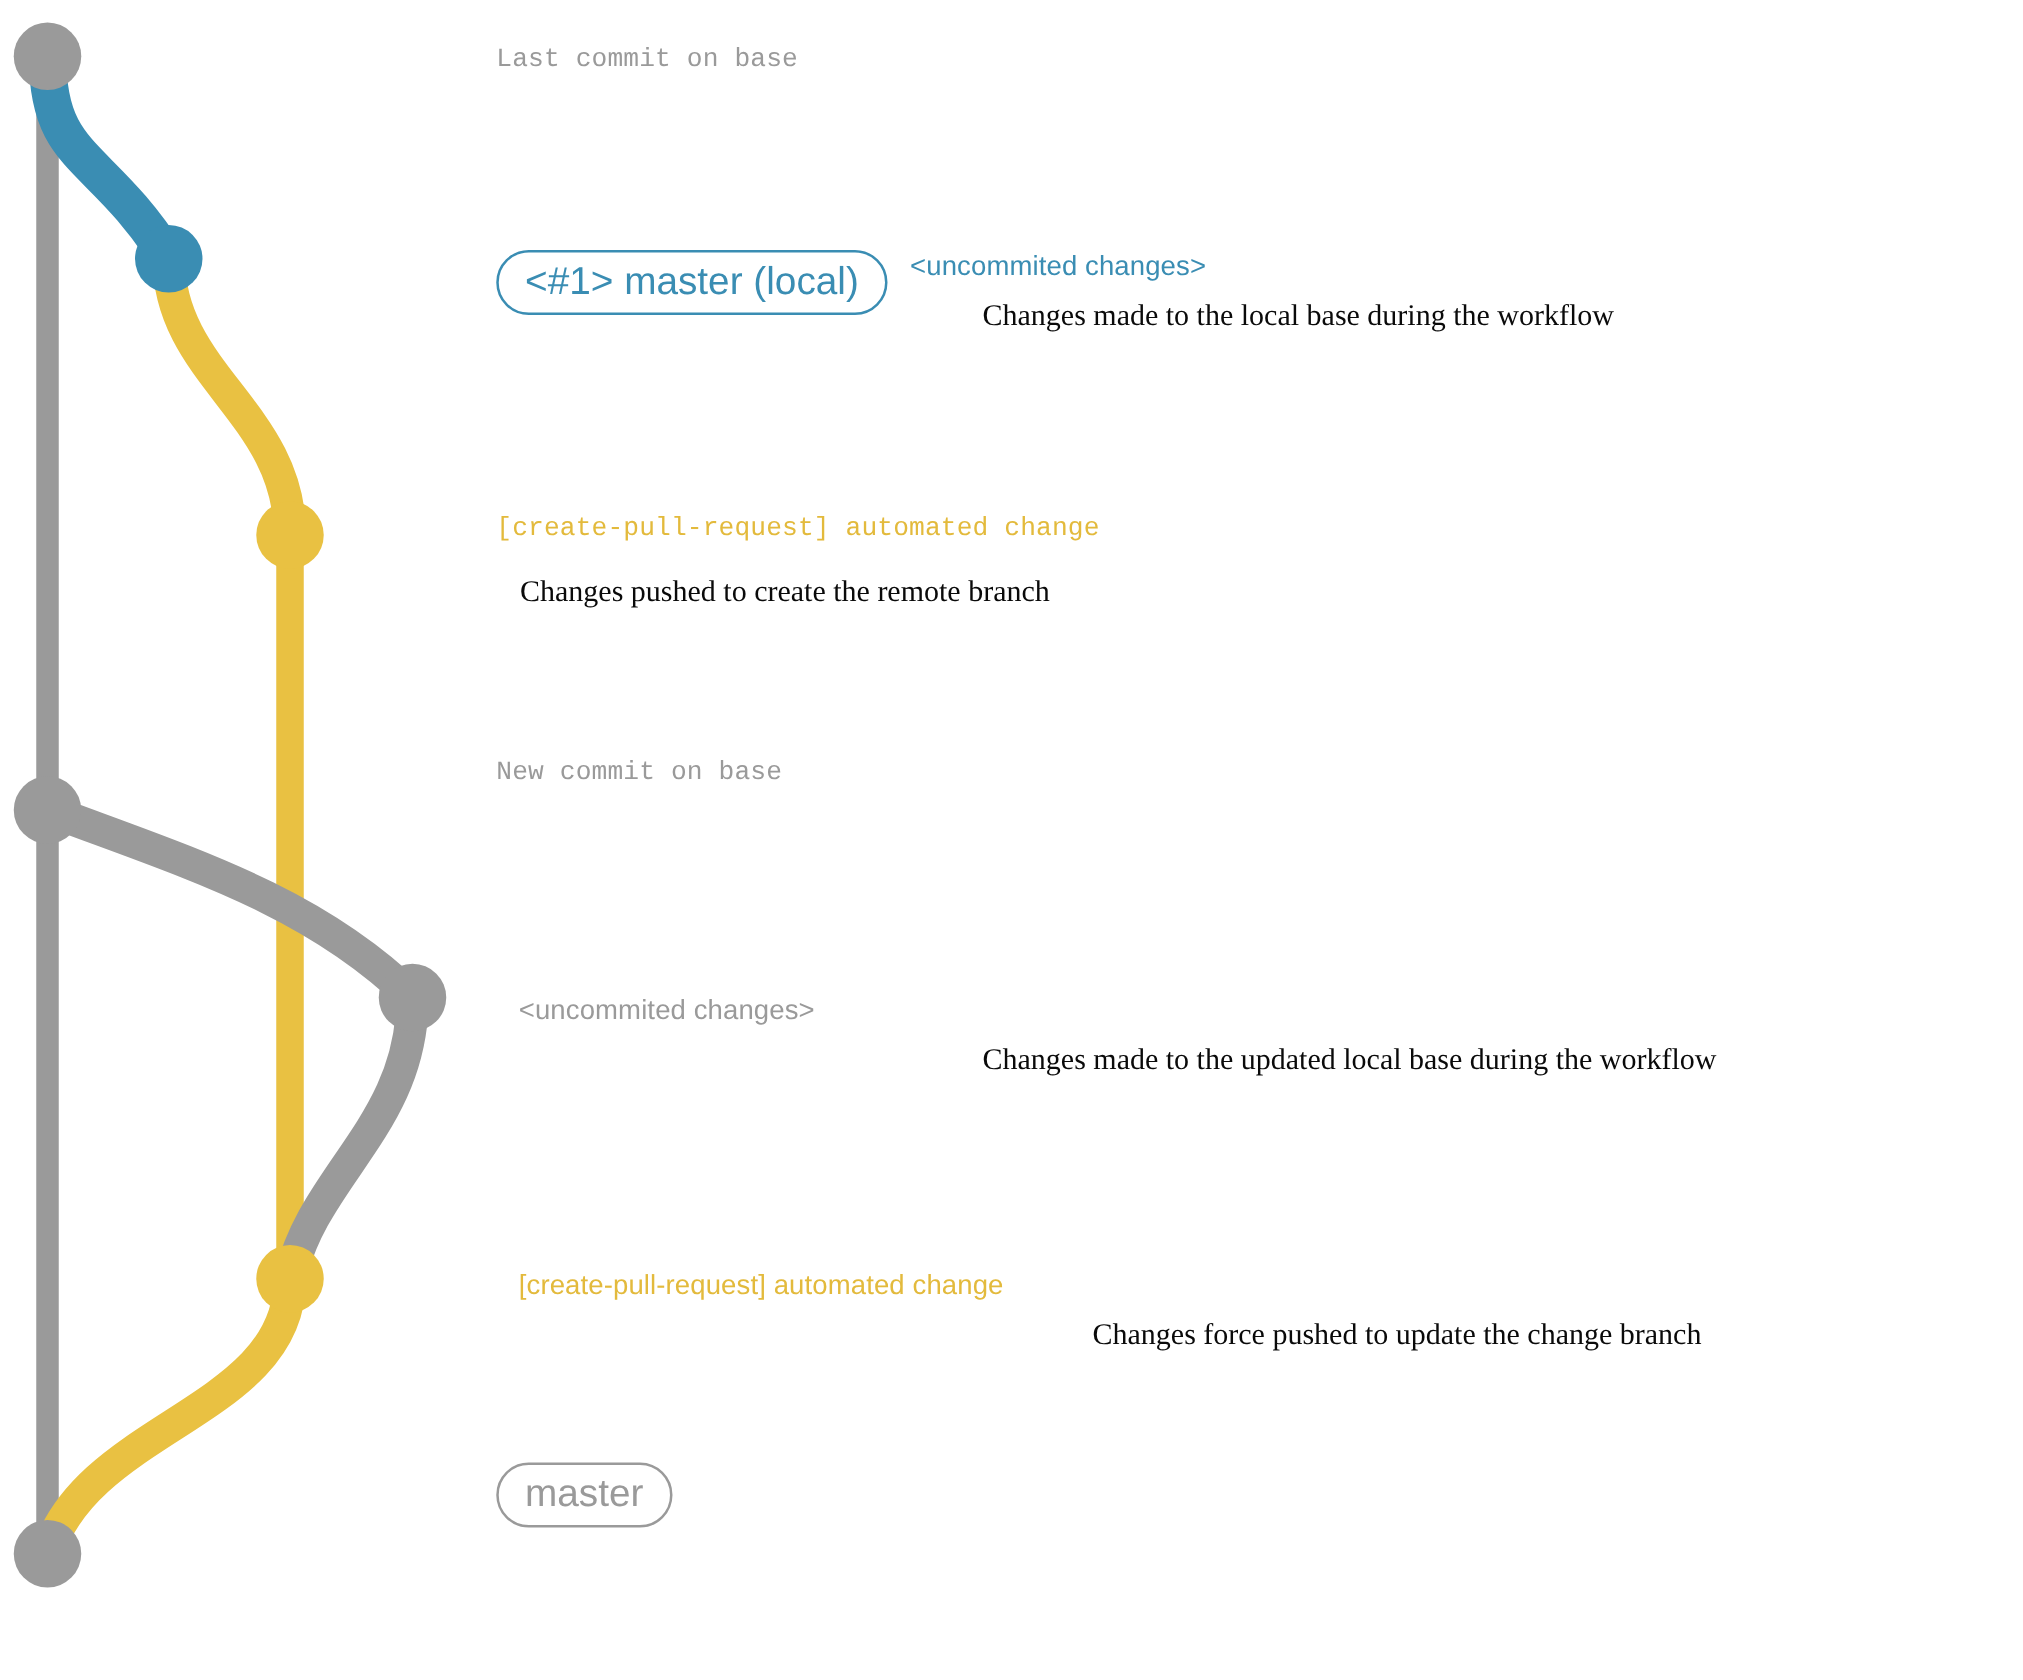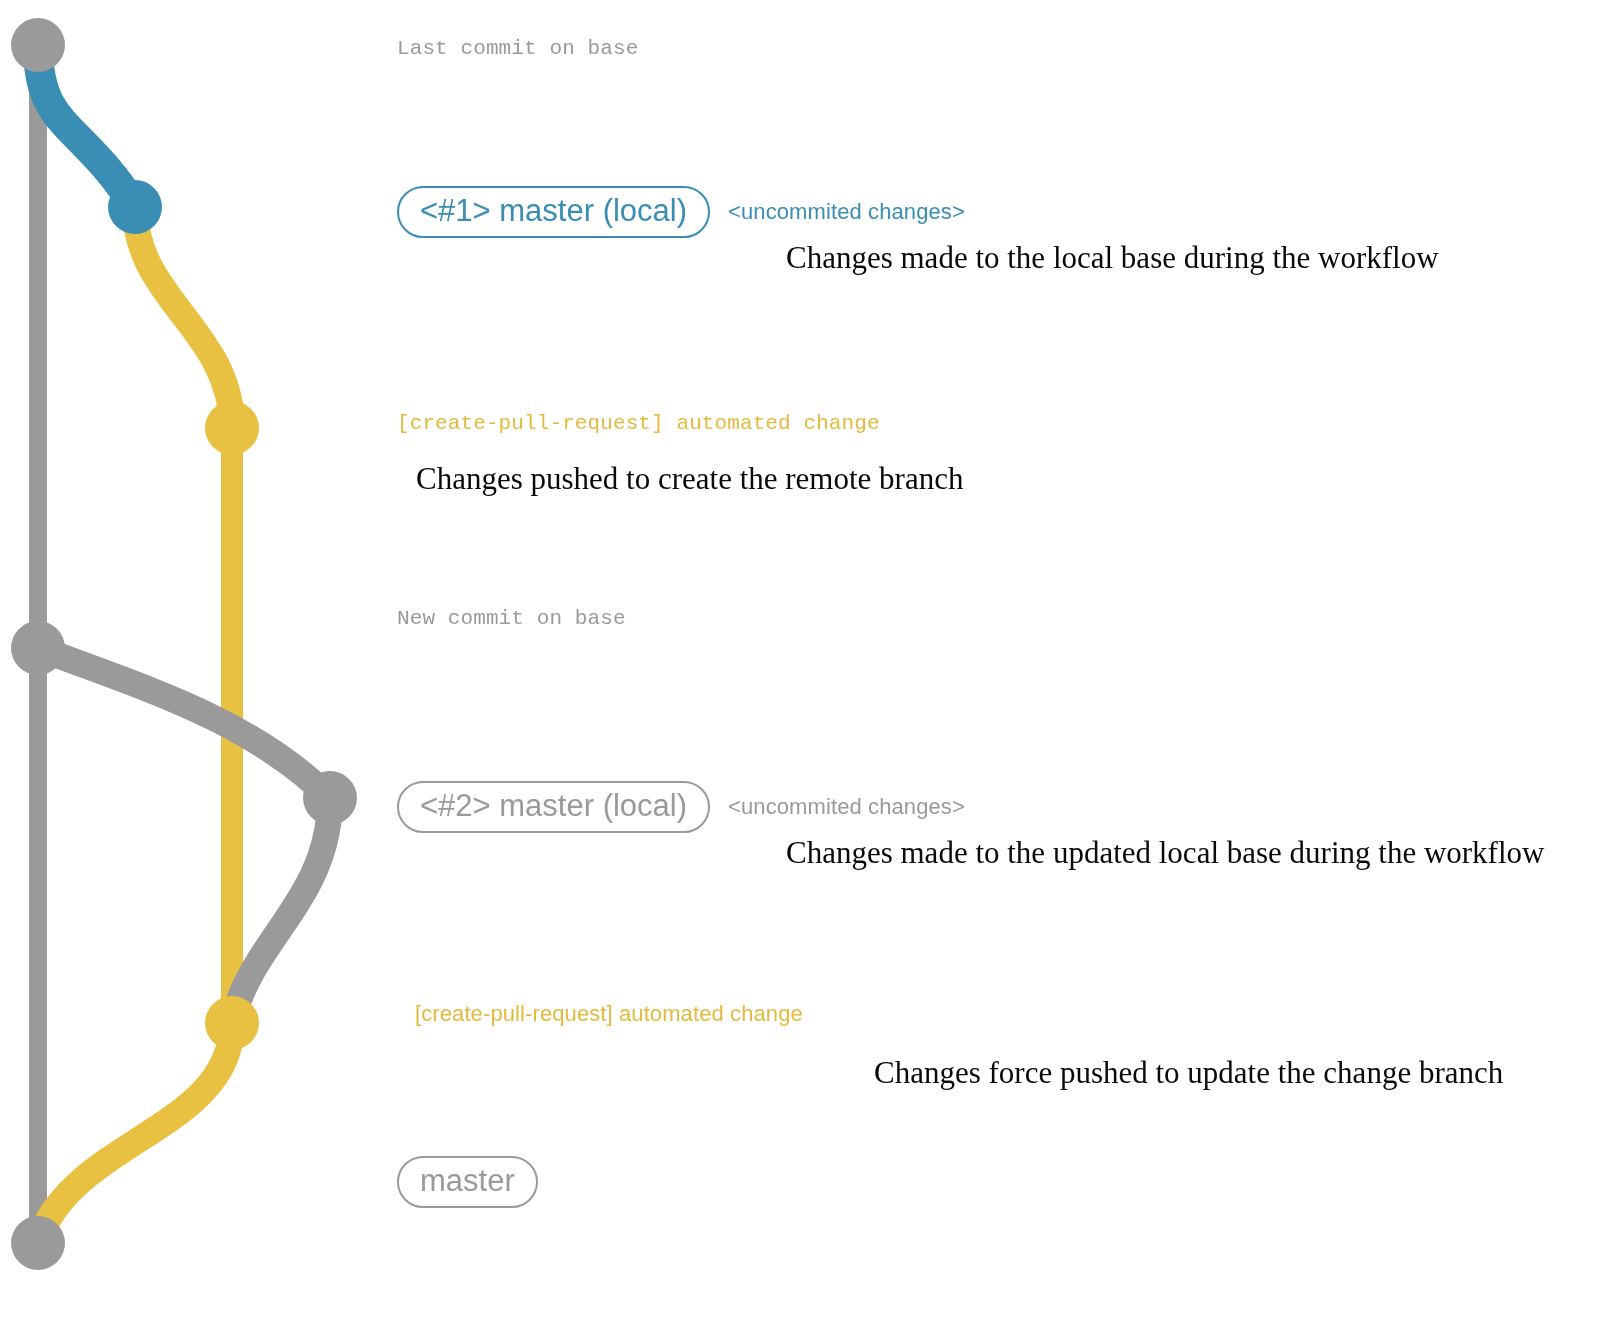--- a/index.html
+++ b/index.html
@@ -18,22 +18,22 @@
   #graph-svg {
     position: absolute;
     left: 0;
     top: 0;
     width: 400px;
     height: 1344px;
   }
   .row {
     position: absolute;
     display: flex;
-    align-items: center;
     white-space: nowrap;
+    margin-top: 14px;
   }
   .badge {
     display: inline-block;
     border: 2px solid #9a9a9a;
     border-radius: 26px;
     padding: 7px 21px 10px 21px;
     font-size: 31px;
     line-height: 1;
     color: #9a9a9a;
     background: #ffffff;
@@ -54,21 +54,21 @@
     font-size: 22px;
     margin-left: 18px;
     letter-spacing: 0.1px;
   }
   .subject.blue { color: #3a8db3; }
   .subject.yellow { color: #e3ba3c; }
   .subject.gray { color: #9a9a9a; }
   .note {
     position: absolute;
     font-family: "Liberation Serif", serif;
-    font-size: 31px;
+    font-size: 24px;
     color: #0a0a0a;
     white-space: nowrap;
   }
   .headline {
     position: absolute;
     font-size: 21px;
     white-space: nowrap;
     letter-spacing: 0.1px;
     font-family: Liberation Mono, monospace;
   }
@@ -111,21 +111,20 @@
   <span class="subject blue">&lt;uncommited changes&gt;</span>
 </div>
 <div class="note" style="left:786px; top:240px;">Changes made to the local base during the workflow</div>
 
 <div class="headline yellow" style="left:397px; top:412px;">[create-pull-request] automated change</div>
 <div class="note" style="left:416px; top:461px;">Changes pushed to create the remote branch</div>
 
 <div class="headline gray" style="left:397px; top:607px;">New commit on base</div>
 
 <div class="row" style="left:397px; top:781px;">
-  <span class="badge gray">&lt;#2&gt; master (local)</span>
   <span class="subject gray">&lt;uncommited changes&gt;</span>
 </div>
 <div class="note" style="left:786px; top:835px;">Changes made to the updated local base during the workflow</div>
 
 <div class="row" style="left:397px; top:1001px;">
   <span class="subject yellow">[create-pull-request] automated change</span>
 </div>
 <div class="note" style="left:874px; top:1055px;">Changes force pushed to update the change branch</div>
 
 <div class="row" style="left:397px; top:1156px;">

